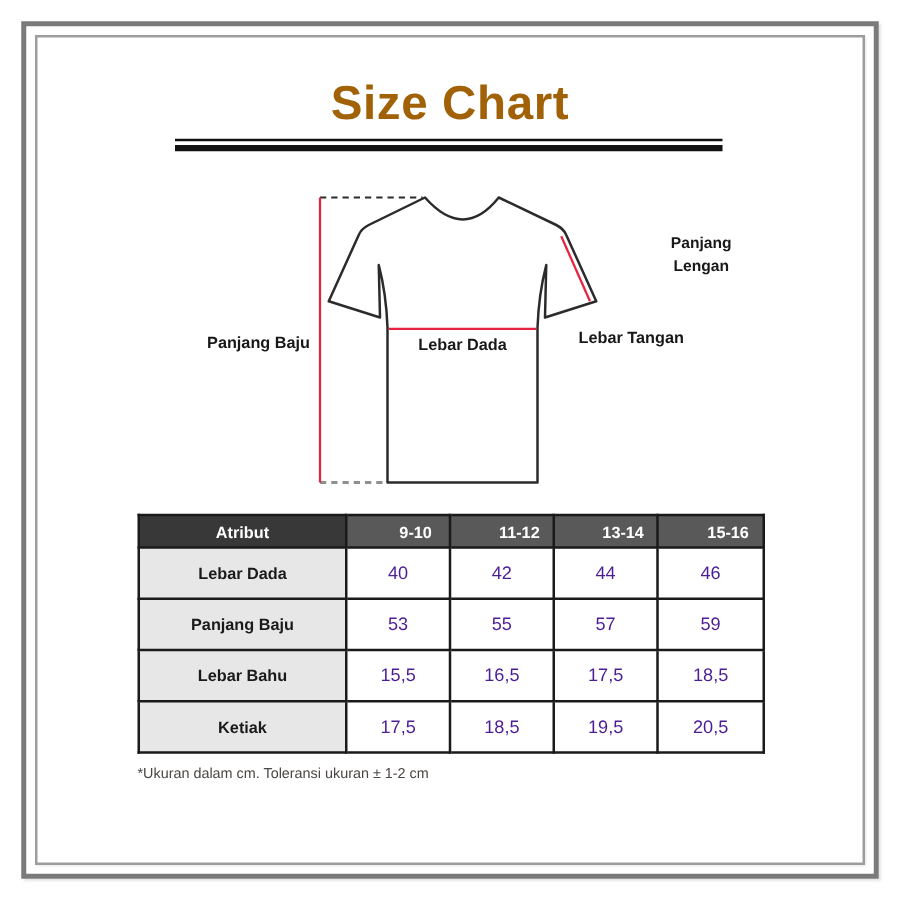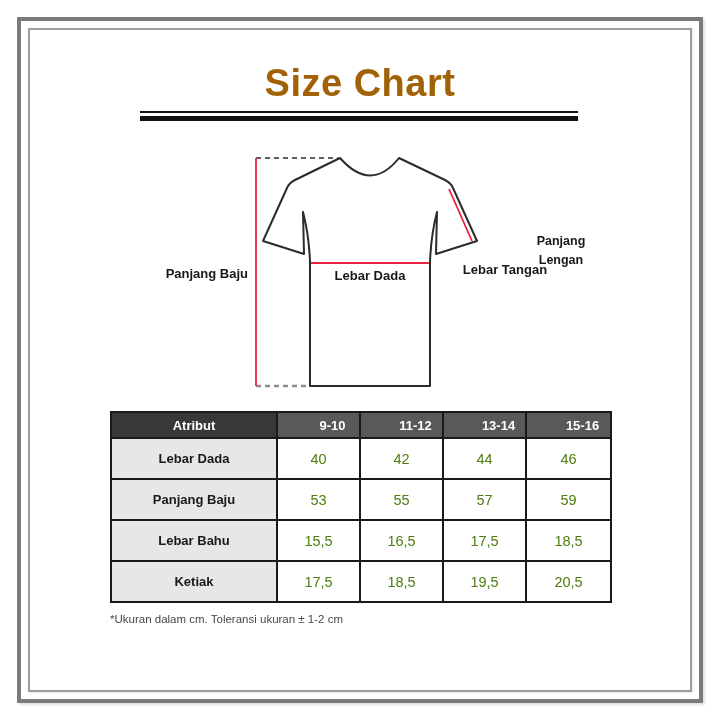--- a/index.html
+++ b/index.html
@@ -18,32 +18,32 @@
            font-size:38px; font-weight:bold; color:#a16207; letter-spacing:.5px; }
   .title-rule { position:absolute; left:140px; top:111px; width:438px; }
   .rule-thin  { height:2px; background:#111; }
   .rule-thick { height:5px; background:#111; margin-top:3px; }
 
   
   .diagram-svg { position:absolute; left:150px; top:140px; }
   .dlabel { position:absolute; font-weight:bold; color:#181818; font-size:13px; line-height:1.5; }
   .lbl-panjang-baju { left:118px; top:264px; width:130px; text-align:right; }
   .lbl-lebar-dada   { left:310px; top:266px; width:120px; text-align:center; }
-  .lbl-panjang-lengan { left:515px; top:185px; width:92px; text-align:center; font-size:12.5px;margin-top:47px; }
+  .lbl-panjang-lengan { left:515px; top:185px; width:92px; text-align:center; font-size:12.5px; }
   .lbl-lebar-tangan { left:431px; top:260px; width:100px; text-align:center;margin-left:24px; }
 
   
   table.size { position:absolute; left:110px; top:411px; width:500px;
                border-collapse:collapse; table-layout:fixed; }
   table.size th, table.size td { border:2px solid #1a1a1a; text-align:center; vertical-align:middle;margin-left:26px; }
   table.size th { height:26px; color:#ffffff; font-size:13px; font-weight:bold; }
   th.attr-head { background:#383838; }
   th.size-head { background:#595959;padding-left:28px; }
   td.row-label { background:#e7e7e7; font-weight:bold; color:#1a1a1a; font-size:13px; height:41px; }
-  td.val { background:#ffffff; color:#4d7c0f; font-size:14.5px; height:41px; }
+  td.val { background:#ffffff; color:#4c1d95; font-size:14.5px; height:41px; }
 
   .footnote { position:absolute; left:110px; top:613px; font-size:11.5px; color:#4a4643; }
 </style>
 </head>
 <body>
 
 <div class="canvas">
 
   <div class="frame-outer"></div>
   <div class="frame-inner"></div>

